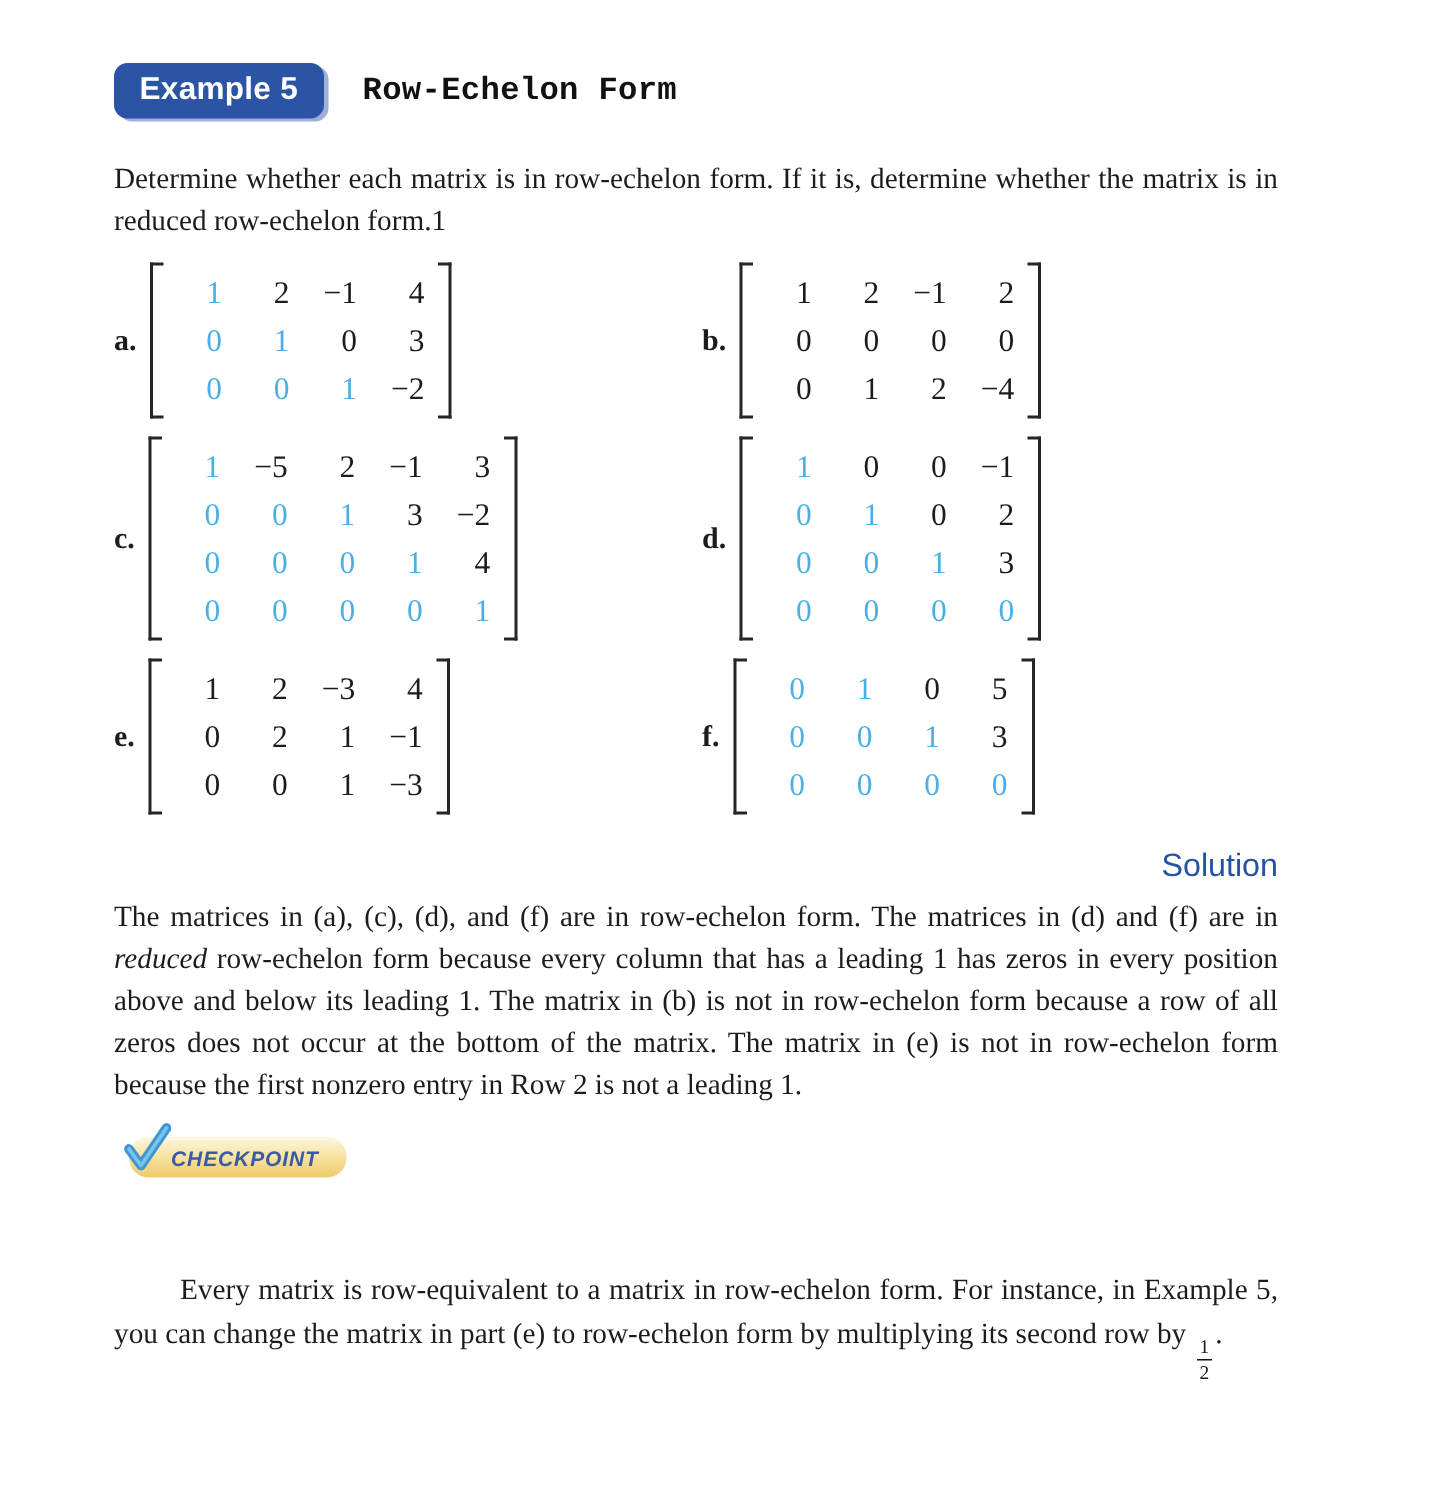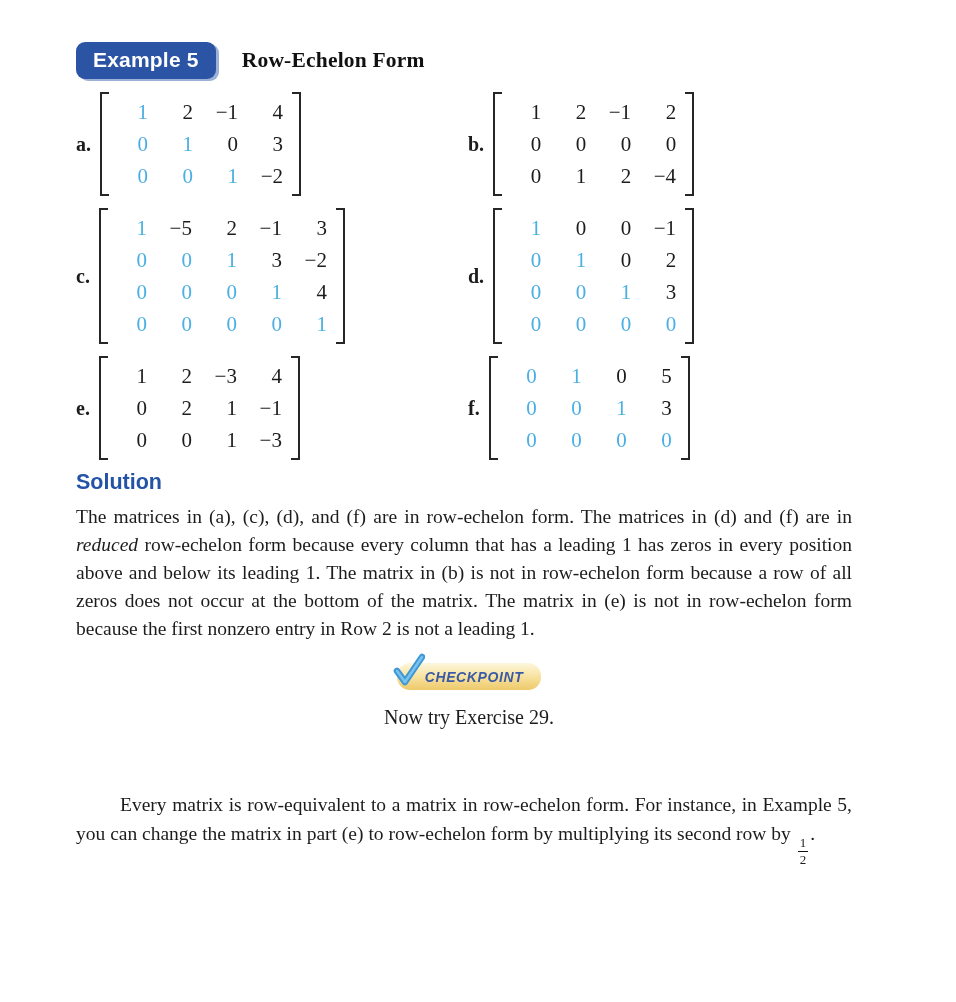--- a/index.html
+++ b/index.html
@@ -22,21 +22,21 @@
     color:#fff;
     font-family:"Liberation Sans","DejaVu Sans",sans-serif;
     font-weight:bold;font-size:21px;
     padding:6px 17px 7px 17px;
     border-radius:9px;
     box-shadow:3px 2px 0 #9db1d8;
     letter-spacing:.2px;
   }
   .example-title{
     margin:0;
-    font-family:Liberation Serif, serif;
+    font-family:Liberation Mono, monospace;
     font-weight:bold;font-size:21.5px;color:#111;
     letter-spacing:.2px;
   }
   .intro{
     margin:27px 0 0 0;
     font-family:"Liberation Serif","DejaVu Serif",serif;
     font-size:19.5px;line-height:28px;text-align:justify;
   }
 
   
@@ -63,34 +63,34 @@
     min-width:30px;
     text-align:right;
     font-size:21px;
     line-height:32px;
     white-space:nowrap;
   }
   .mcell.blue{color:var(--matrix-blue);}
 
   
   .solution-heading{
-    margin:10px 0 8px 0;
+    margin:22px 0 8px 0;
     font-family:"Liberation Sans","DejaVu Sans",sans-serif;
-    font-weight:bold;font-size:21.5px;color:var(--heading-blue);
+    font-weight:normal;font-size:21.5px;color:var(--heading-blue);text-align:right;
   }
   .solution-text{
     margin:0;
     font-family:"Liberation Serif","DejaVu Serif",serif;
     font-size:19.5px;line-height:28px;text-align:justify;
   }
 
   
   .checkpoint-row{
     margin:20px 0 0 10px;
-    display:flex;align-items:center;gap:16px;flex-direction:column;
+    display:flex;align-items:center;gap:52px;
   }
   .checkpoint-badge{
     position:relative;
     display:inline-flex;align-items:center;
     background:linear-gradient(180deg,#fdf7dd 0%,#f7e09a 55%,#edc96a 100%);
     border-radius:13px;
     padding:4px 18px 4px 28px;
     height:27px;
   }
   .checkpoint-badge .check{
@@ -125,20 +125,21 @@
 </head>
 <body>
 
 <div class="page">
 
   <div class="example-header">
     <div class="example-badge">Example 5</div>
     <h1 class="example-title">Row-Echelon Form</h1>
   </div>
 
+  <p class="intro">Determine whether each matrix is in row-echelon form. If it is, determine whether the matrix is in reduced row-echelon form.1</p>
 
   <div class="matrices" id="matrices">
       <div class="matrix-figure">
         <span class="matrix-label">a.</span>
         <div class="matrix">
           <div class="bracket left"></div>
           <div class="mcells" style="grid-template-columns: repeat(4, auto);">
             <span class="mcell blue">1</span>
             <span class="mcell">2</span>
             <span class="mcell">−1</span>
@@ -279,21 +280,20 @@
   <p class="solution-text"><span>The matrices in (a), (c), (d), and (f) are in row-echelon form. The matrices in (d) and (f) are in </span><em>reduced</em><span> row-echelon form because every column that has a leading 1 has zeros in every position above and below its leading 1. The matrix in (b) is not in row-echelon form because a row of all zeros does not occur at the bottom of the matrix. The matrix in (e) is not in row-echelon form because the first nonzero entry in Row 2 is not a leading 1.</span></p>
 
   <div class="checkpoint-row">
     <span class="checkpoint-badge">
       <svg class="check" viewBox="0 0 32 34">
         <path d="M4 18 L12 29 L29 4" fill="none" stroke="#3f97d6" stroke-width="6.5" stroke-linecap="round" stroke-linejoin="round"></path>
         <path d="M4 18 L12 29 L29 4" fill="none" stroke="#79c4ec" stroke-width="2.5" stroke-linecap="round" stroke-linejoin="round"></path>
       </svg>
       <span class="cp-label">CHECKPOINT</span>
     </span>
-    <span class="checkpoint-text">Now try Exercise 29.</span>
   </div>
 
   <p class="closing"><span>Every matrix is row-equivalent to a matrix in row-echelon form. For instance, in Example 5, you can change the matrix in part (e) to row-echelon form by multiplying its second row by </span><span class="frac">
         <span class="num">1</span>
         <span class="den">2</span>
       </span><span>.</span></p>
 
 </div>
 
 </body></html>

